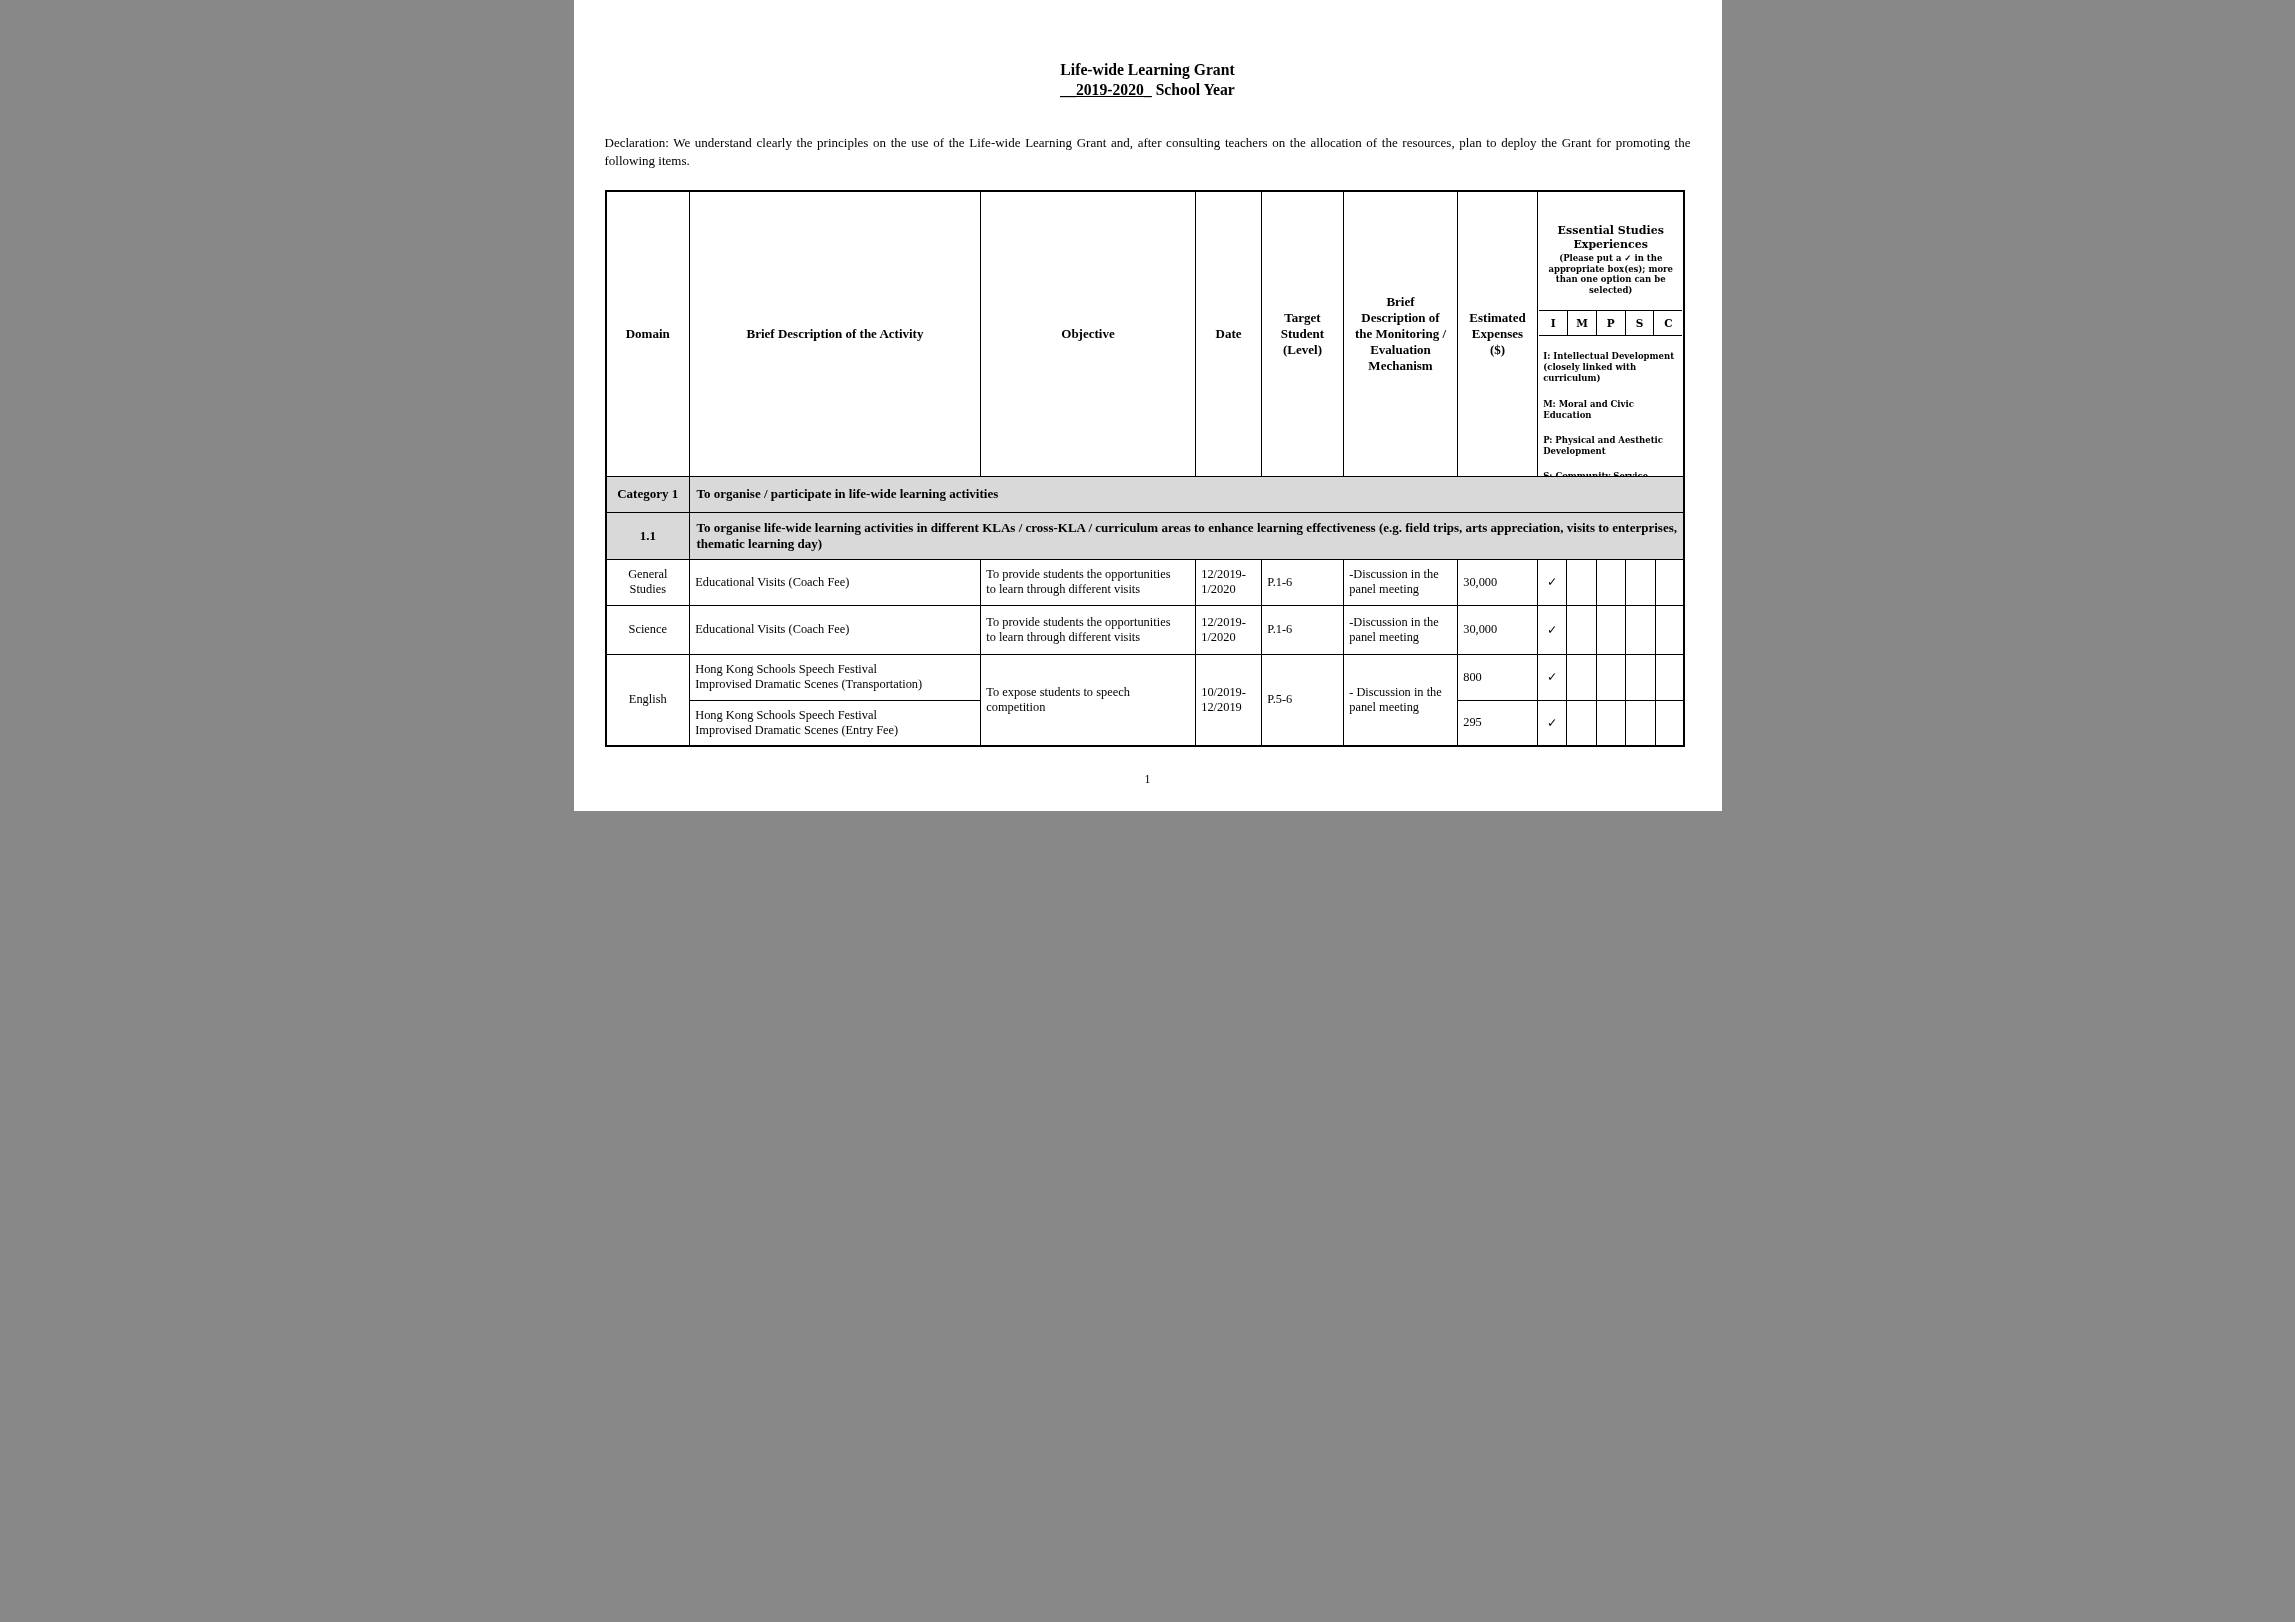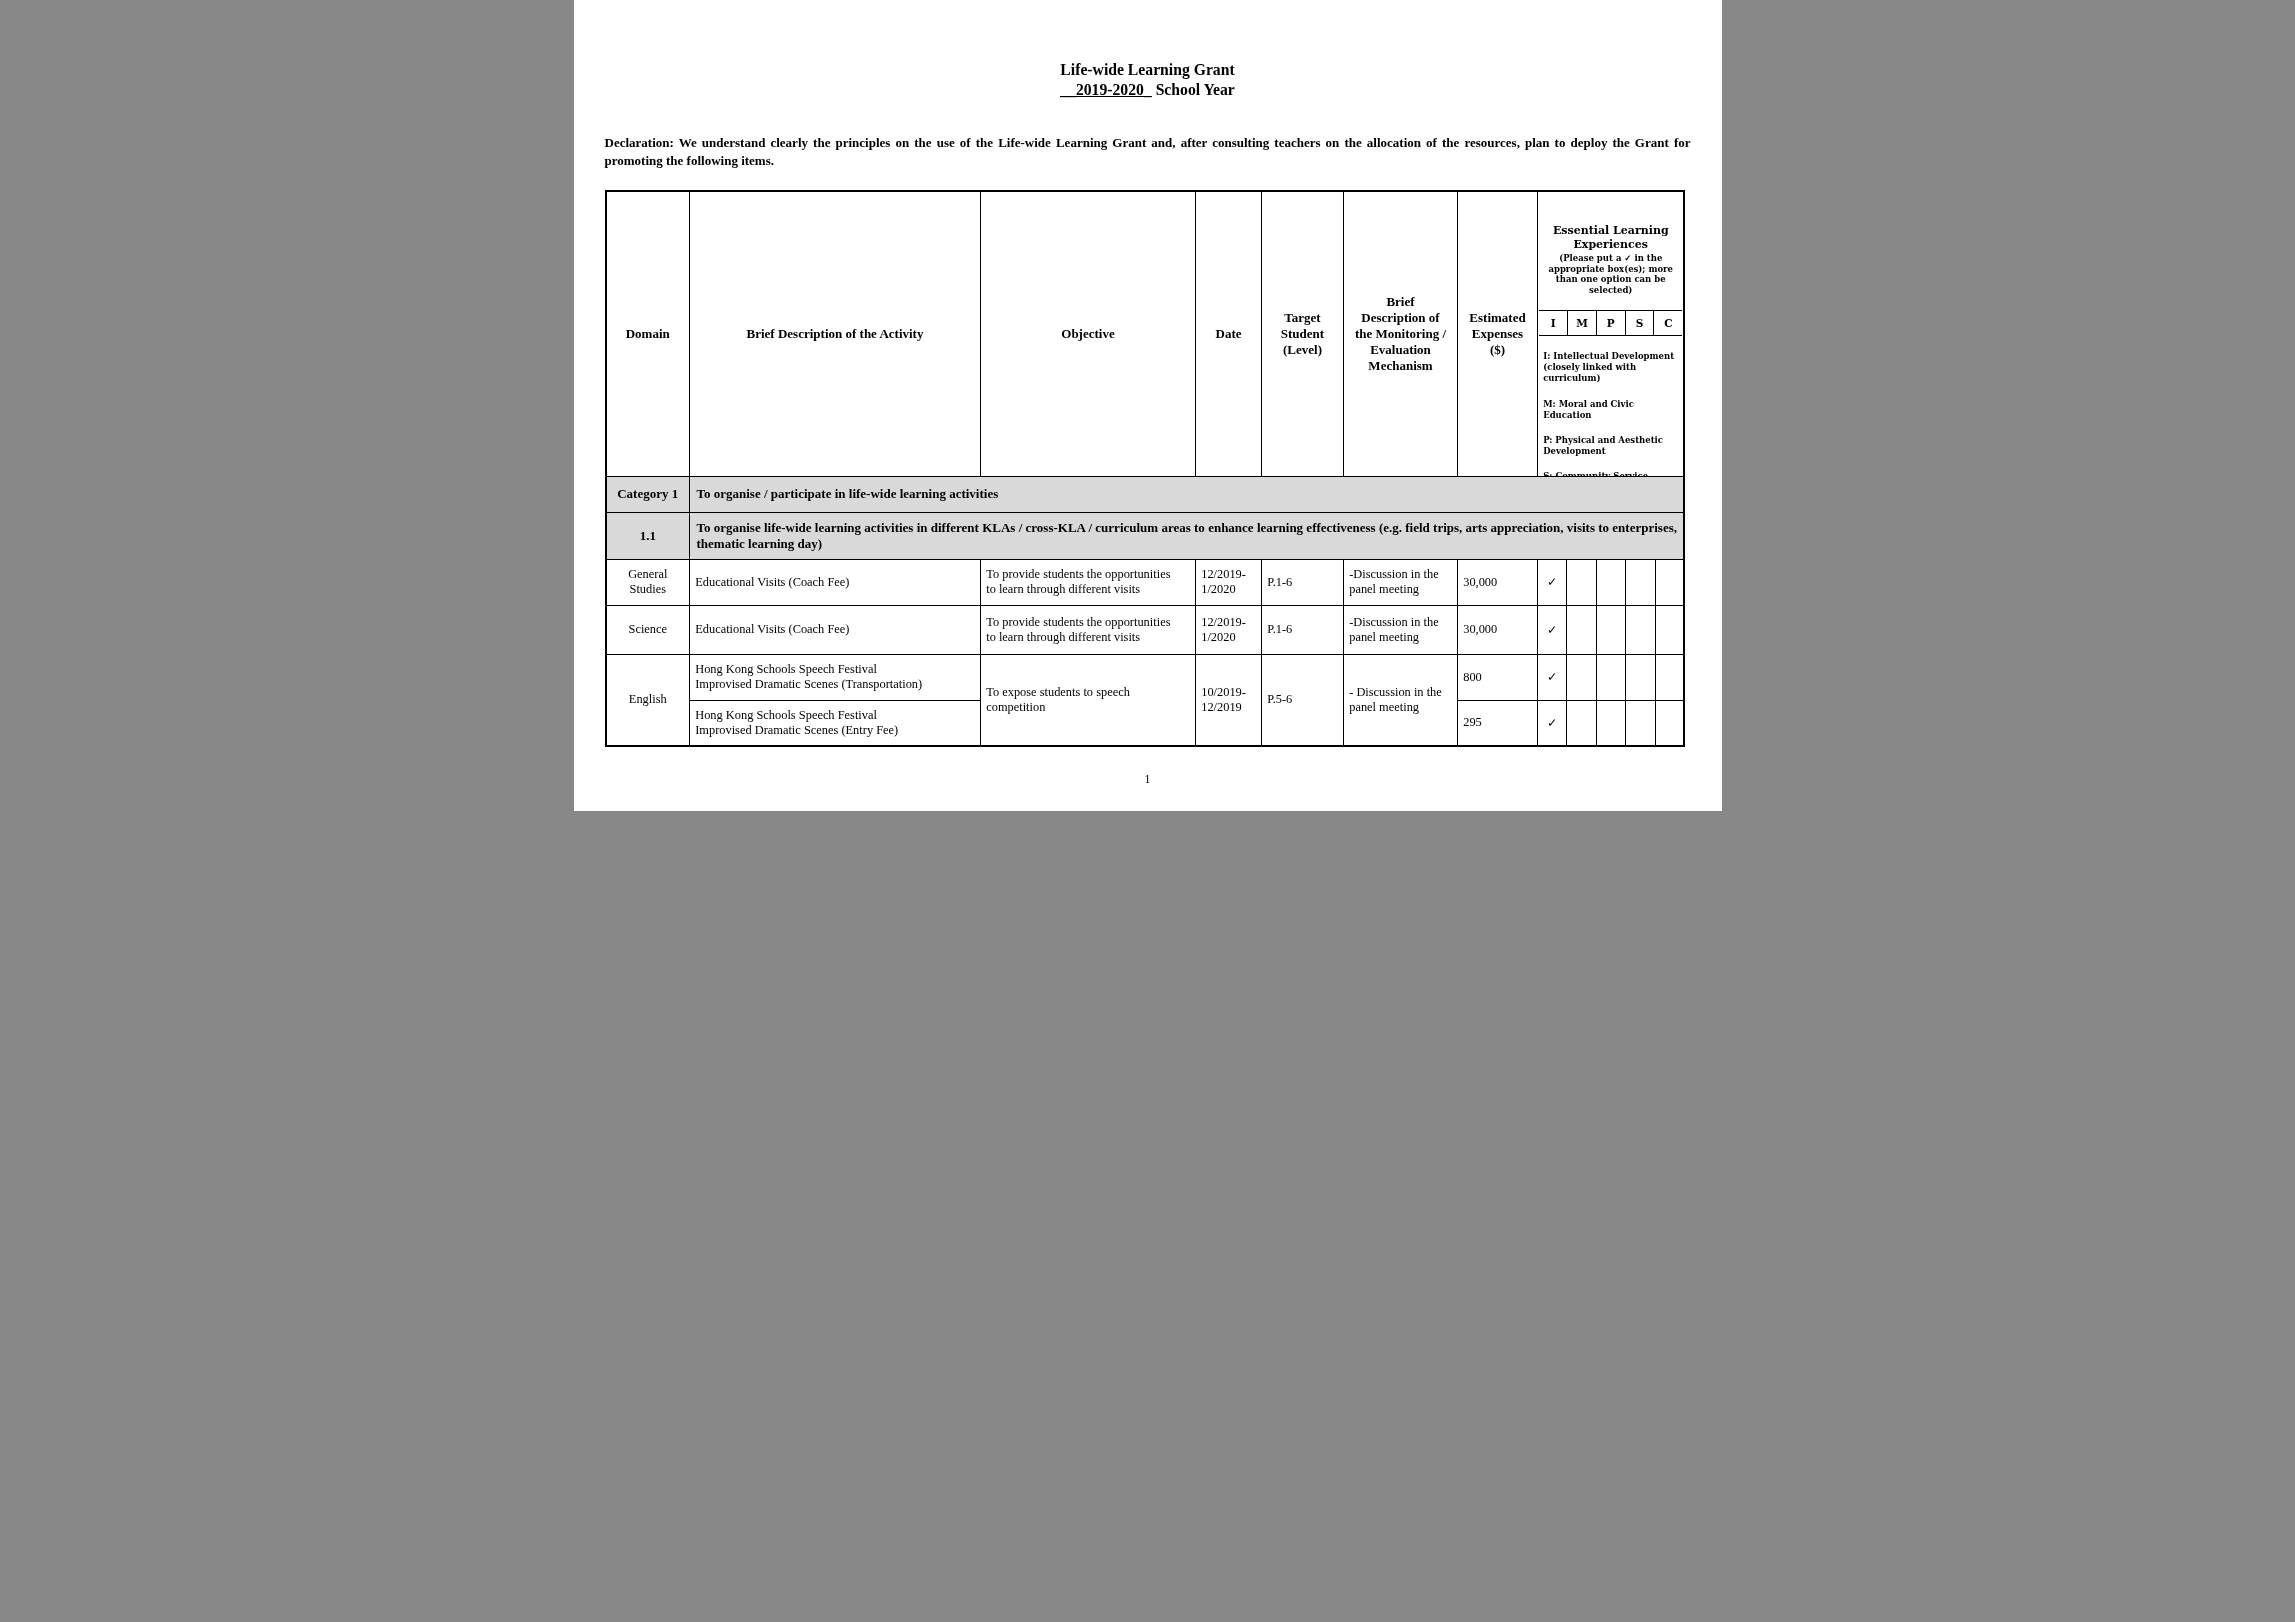--- a/index.html
+++ b/index.html
@@ -14,21 +14,21 @@
   }
   
   .title-block{
     position:absolute;top:60px;left:0;width:100%;
     text-align:center;font-weight:bold;font-size:15.7px;line-height:19.6px;
   }
   .year-underline{text-decoration:underline;}
   
   .declaration{
     position:absolute;top:134px;left:31px;width:1086px;
-    font-weight:bold;font-size:13px;line-height:18.3px;
+    font-weight:normal;font-size:13px;line-height:18.3px;
     text-align:justify;
   }
   
   table.grant{
     position:absolute;top:190px;left:31px;
     border-collapse:collapse;table-layout:fixed;
     width:1080px;
     border:2px solid #000;
     font-size:12.4px;
   }
@@ -111,21 +111,21 @@
 Description of
 the Monitoring /
 Evaluation
 Mechanism</th>
       <th>Estimated
 Expenses
 ($)</th>
       <th class="ele-head" colspan="5">
         <div class="ele-wrap">
           <div class="ele-top">
-            <div class="ele-title">Essential Learning
+            <div class="ele-title">Essential Studies
 Experiences</div>
             <div class="ele-note">(Please put a ✓ in the appropriate box(es); more than one option can be selected)</div>
           </div>
           <div class="ele-strip">
             <div class="ele-letter">I</div>
             <div class="ele-letter">M</div>
             <div class="ele-letter">P</div>
             <div class="ele-letter">S</div>
             <div class="ele-letter">C</div>
           </div>

